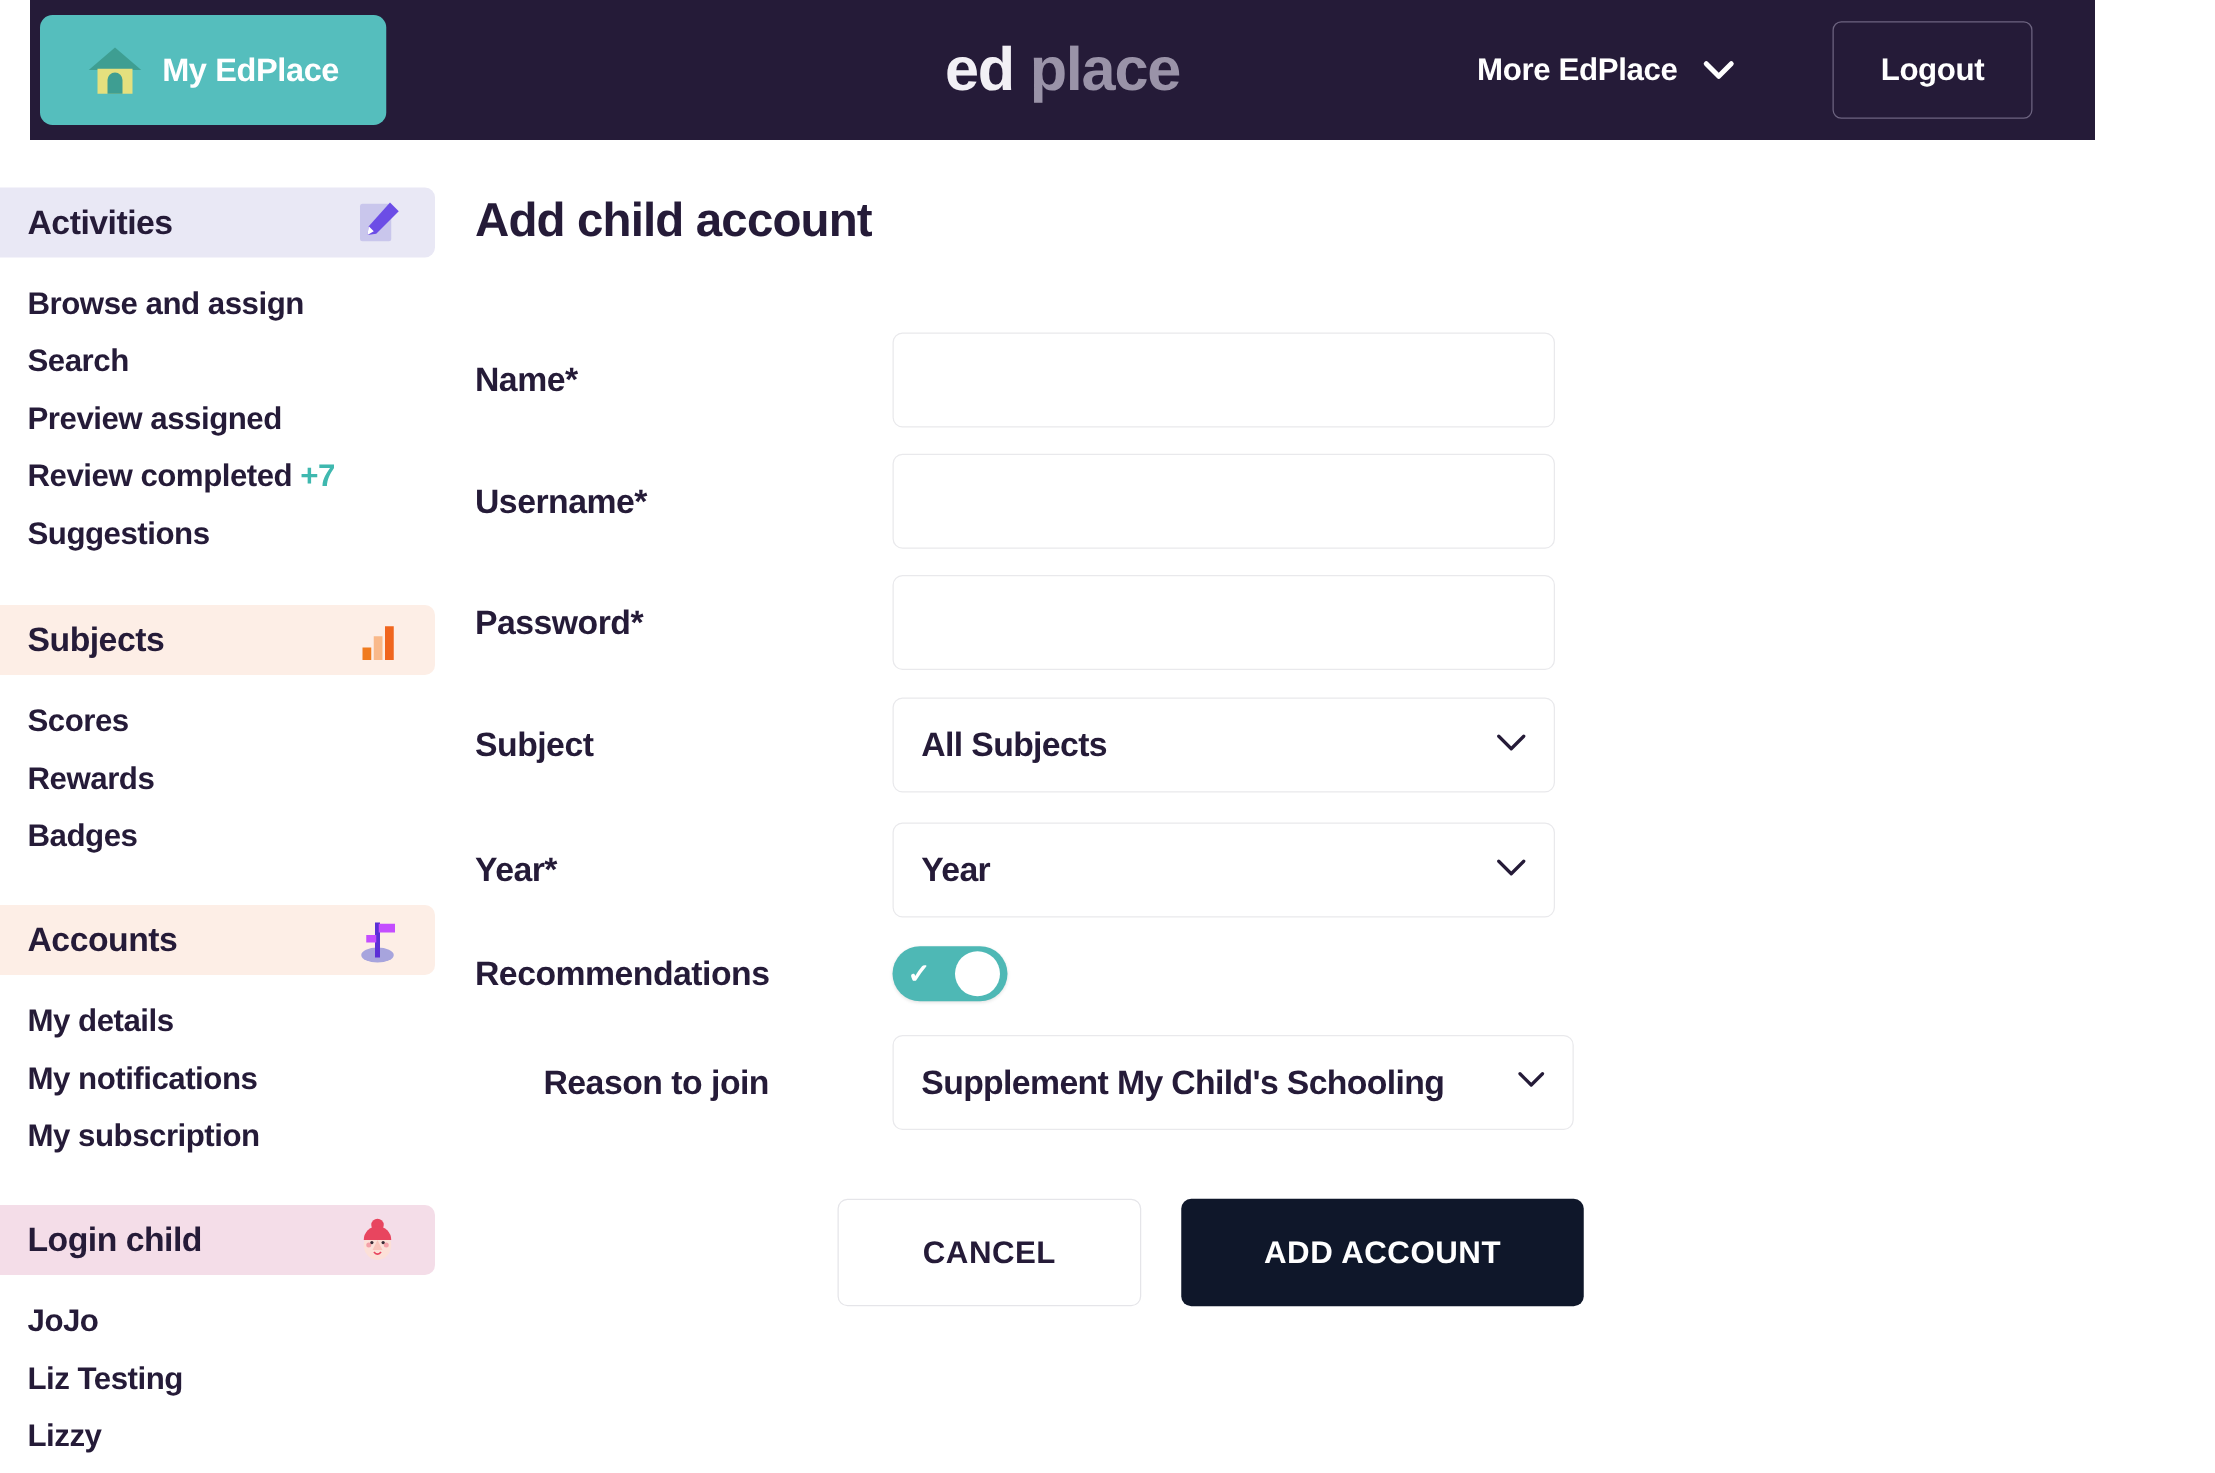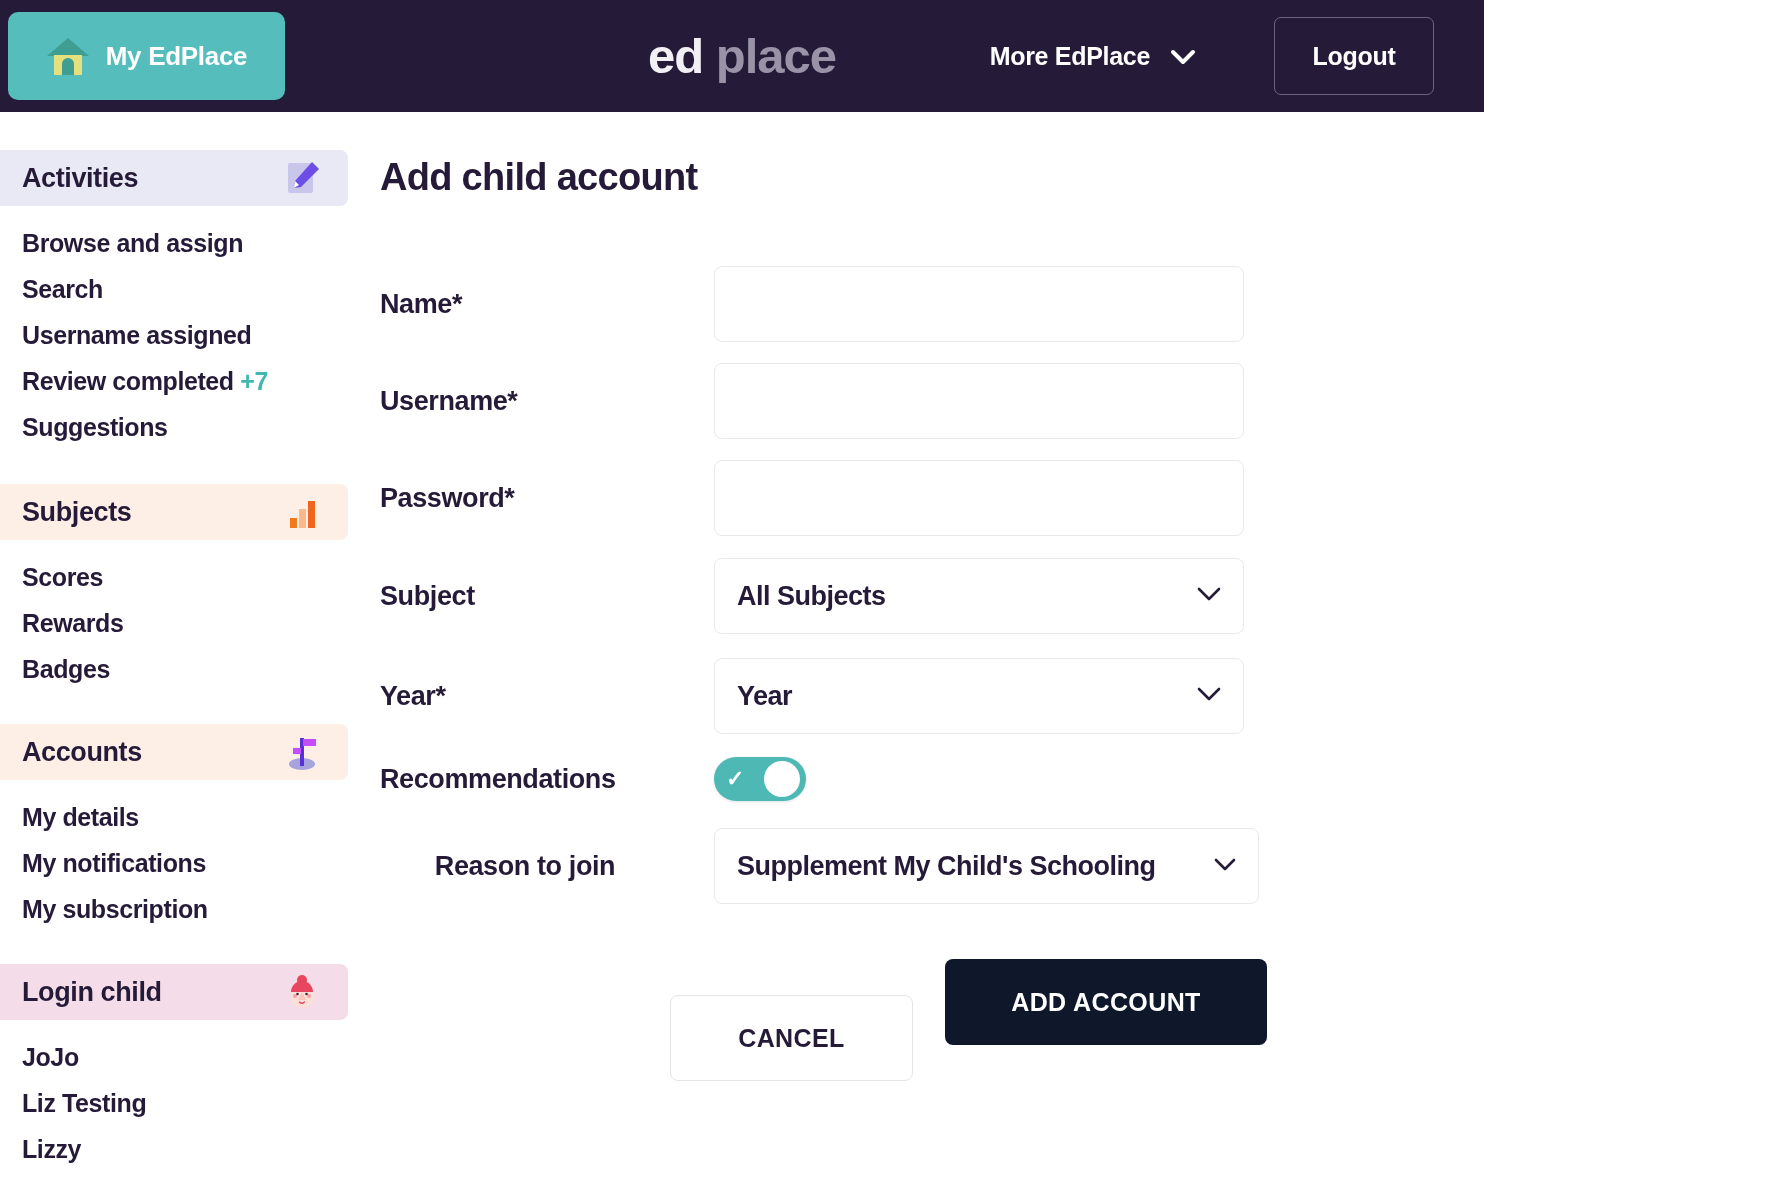--- a/index.html
+++ b/index.html
@@ -8,25 +8,26 @@
     width: 1772px;
     height: 1178px;
     background: #ffffff;
     font-family: "Liberation Sans", sans-serif;
     overflow: hidden;
   }
 
   
   .header {
     position: relative;
-    width: 1484px;
+    width: 1652px;
     height: 112px;
     background: #251B38;
     display: flex;
     align-items: center;
+    margin-left: 24px;
   }
   .my-edplace-btn {
     margin-left: 8px;
     width: 277px;
     height: 88px;
     background: #55BEBD;
     border-radius: 10px;
     display: flex;
     align-items: center;
     justify-content: center;
@@ -234,21 +235,20 @@
     height: 86px;
     border: 1.5px solid #e5e5e9;
     border-radius: 8px;
     background: #ffffff;
     color: #251B38;
     font-size: 25px;
     font-weight: bold;
     letter-spacing: 0.4px;
     font-family: "Liberation Sans", sans-serif;
     cursor: pointer;
-    margin-top: 36px;
   }
   .btn-add {
     width: 322px;
     height: 86px;
     border: none;
     border-radius: 8px;
     background: #0f172a;
     color: #ffffff;
     font-size: 25px;
     font-weight: bold;
@@ -299,21 +299,21 @@
         <svg width="40" height="40" viewBox="0 0 40 40">
           <rect x="6" y="5" width="25" height="30" rx="2" fill="#c9c6ec"></rect>
           <polygon points="30,4 37,11 19,29 12,30 13,23" fill="#6c4de6"></polygon>
           <polygon points="12,30 13,23 17,27" fill="#ffffff"></polygon>
         </svg>
       </span>
     </div>
     <div class="nav-list">
       <div class="nav-item"><span>Browse and assign</span></div>
       <div class="nav-item"><span>Search</span></div>
-      <div class="nav-item"><span>Username assigned</span></div>
+      <div class="nav-item"><span>Preview assigned</span></div>
       <div class="nav-item"><span>Review completed</span> <span class="badge-count">+7</span></div>
       <div class="nav-item"><span>Suggestions</span></div>
     </div>
 
     <div class="section-head sec-progress">
       <span class="title">Subjects</span>
       <span class="side-icon">
         <svg width="40" height="40" viewBox="0 0 40 40">
           <rect x="8" y="26" width="7" height="10" fill="#F07B1E"></rect>
           <rect x="17" y="17" width="7" height="19" fill="#F9B98A"></rect>

